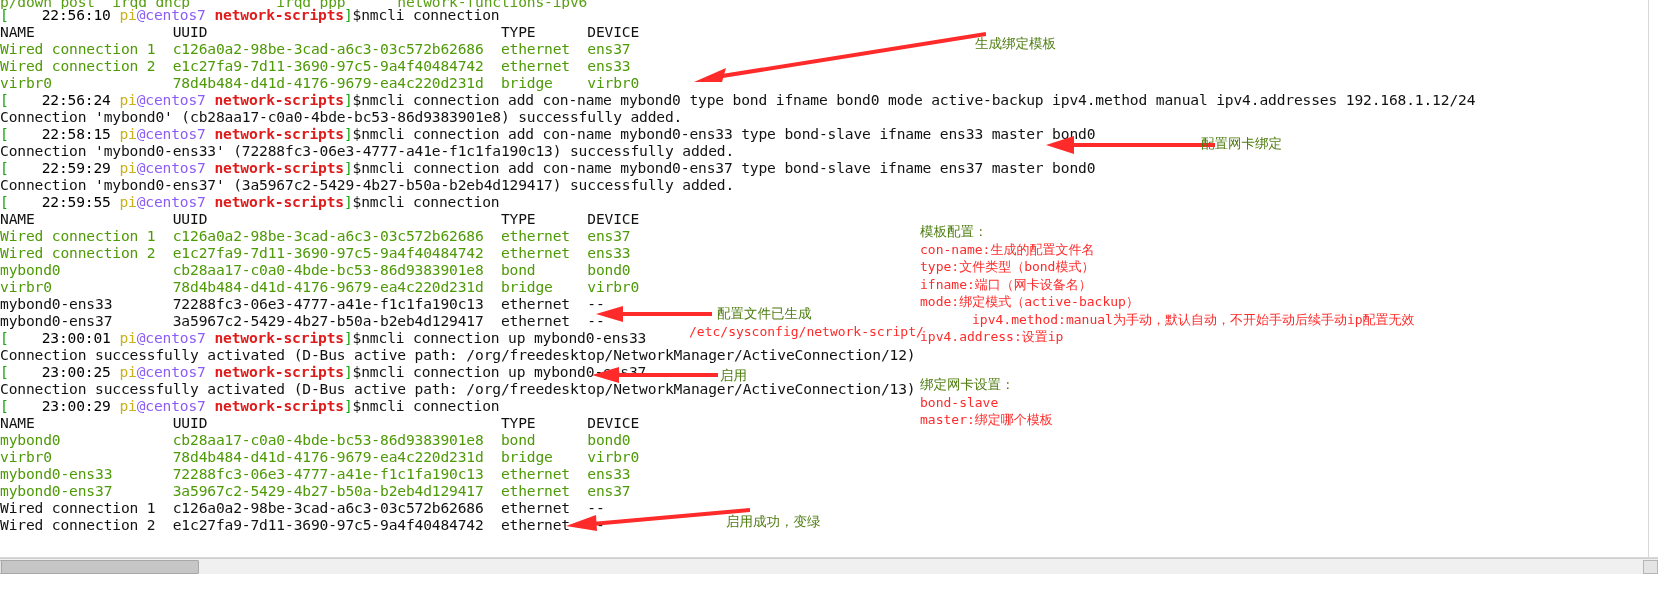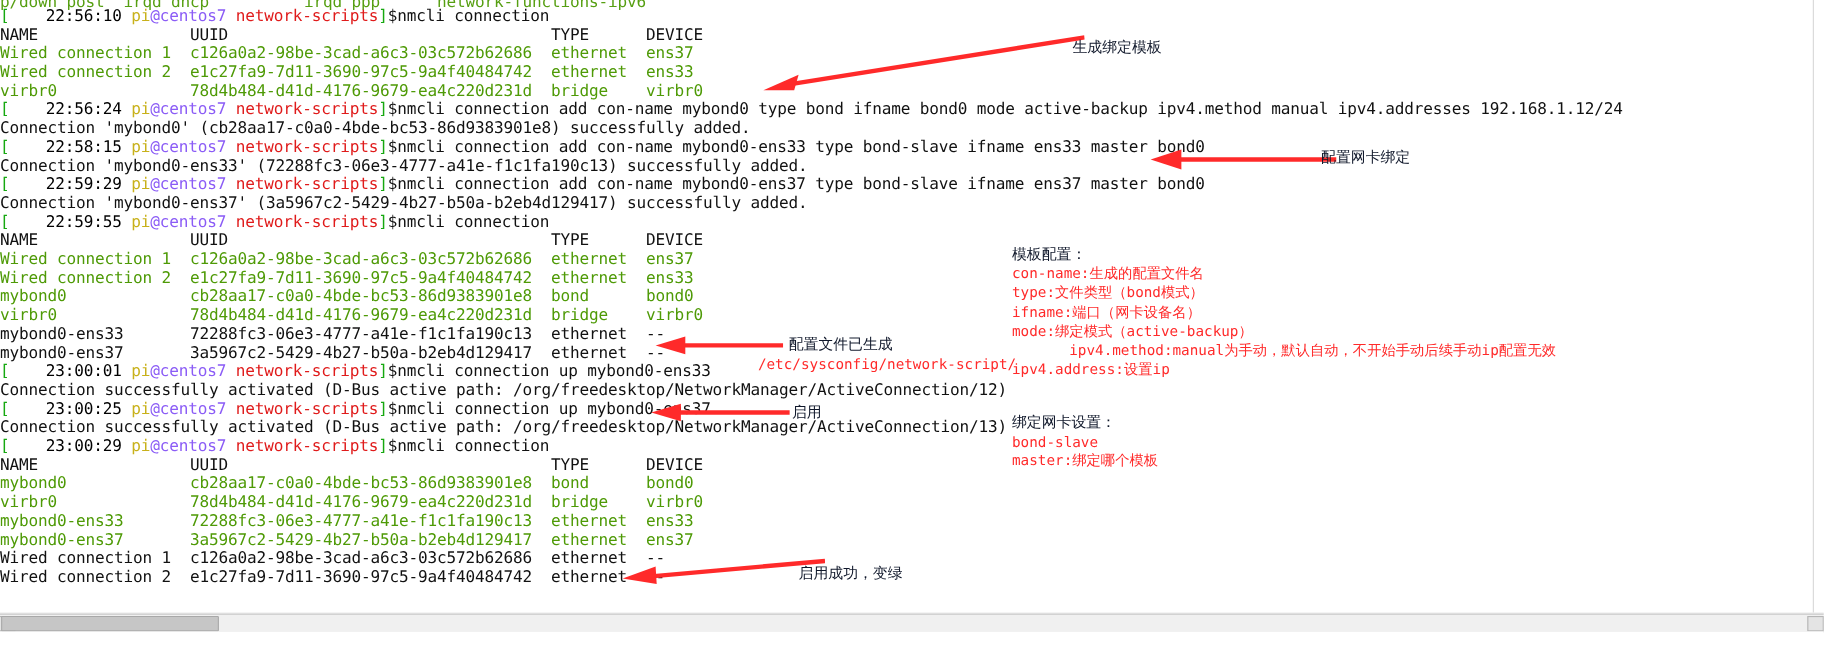--- a/index.html
+++ b/index.html
@@ -15,36 +15,36 @@
   .line{
     position:absolute;left:0;white-space:pre;
     font-family:"DejaVu Sans Mono","Liberation Mono",monospace;
     font-size:14.6px;line-height:16.8px;letter-spacing:-0.15px;
     color:#000000;
   }
   .c-br      {color:#16a810;}   
   .c-time    {color:#000000;margin-left:33px;}
   .c-user    {color:#c8b11a;}   
   .c-host    {color:#8b5cf6;}   
-  .c-path    {color:#e01b1b;font-weight:normal;}
+  .c-path    {color:#e01b1b;font-weight:bold;}
   .c-green   {color:#4e9a06;}
   .c-dark    {color:#111111;}
   .c-hdr     {color:#111111;text-align:right;}
   .cursor{
     display:inline-block;width:9px;height:14px;background:#000000;
     vertical-align:-2px;
   }
   
   #topstrip{
     position:absolute;left:0;top:0;width:1658px;height:9px;overflow:hidden;
   }
   #topstrip .line{top:-6px;font-size:14.6px;opacity:.95;}
   
   .anno{
-    position:absolute;white-space:pre;color:#0f172a;
+    position:absolute;white-space:pre;color:#4d7c0f;
     font-family:"DejaVu Sans","Liberation Sans",sans-serif;
     font-size:13.5px;line-height:17.5px;
   }
   .anno-mono{
     position:absolute;white-space:pre;color:#ff2a2a;
     font-family:"DejaVu Sans Mono","Liberation Mono",monospace;
     font-size:13px;line-height:17.5px;
   }
   .arrow{position:absolute;}
   

